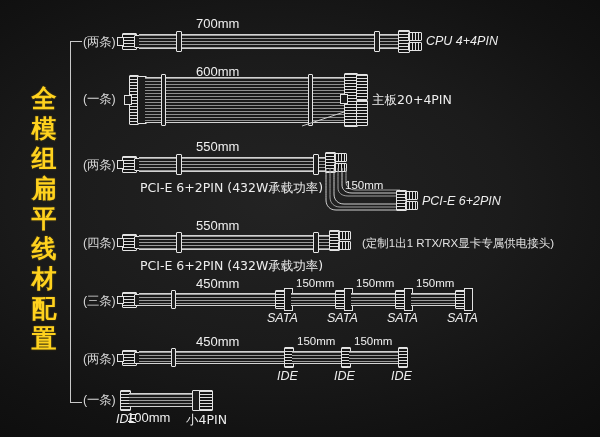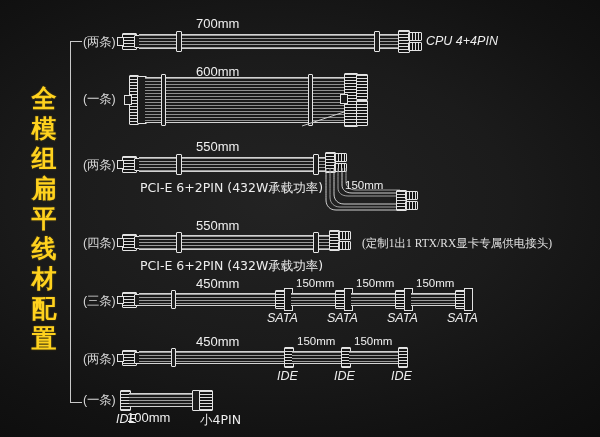--- a/index.html
+++ b/index.html
@@ -50,21 +50,21 @@
   .dim-sm{font-size:11.5px;}
 
   
   .conn-name{
     font-size:12.5px;color:#ededed;white-space:nowrap;
     font-family:"DejaVu Sans",sans-serif;
   }
   .conn-name-lat{font-family:"Liberation Sans",sans-serif;font-style:italic;}
   .note{
     font-size:11.5px;color:#e2e2e2;white-space:nowrap;
-    font-family:Liberation Serif, serif;
+    font-family:Liberation Sans, sans-serif;
   }
 
   
   
   .cable{
     position:absolute;
     background:
       repeating-linear-gradient(to bottom,
         #9a9a9a 0px,#9a9a9a 1px,
         #1a1a1a 1px,#1a1a1a 3px);
@@ -174,20 +174,21 @@
   <div class="abs conn" style="left:344px;top:73px;width:12px;height:52px;">
     <div class="pins"></div>
   </div>
   <div class="abs conn" style="left:356px;top:74px;width:10px;height:24px;">
     <div class="pins"></div>
   </div>
   <div class="abs conn" style="left:356px;top:100px;width:10px;height:24px;">
     <div class="pins"></div>
   </div>
   <div class="abs tab" style="left:340px;top:94px;width:6px;height:8px;"></div>
+  <div class="abs conn-name" style="left:372px;top:92px;">主板20+4PIN</div>
 
   <div class="abs count-label" style="left:83px;top:157px;">(两条)</div>
   <div class="abs dim" style="left:196px;top:139px;">550mm</div>
 
   <div class="abs conn" style="left:122px;top:156px;width:13px;height:15px;">
     <div class="pins"></div>
   </div>
   <div class="abs tab" style="left:117px;top:160px;width:5px;height:7px;"></div>
   <div class="abs conn" style="left:134px;top:158px;width:5px;height:11px;background:#1b1b1b;"></div>
 
@@ -220,20 +221,21 @@
 
   <div class="abs conn" style="left:396px;top:190px;width:9px;height:19px;">
     <div class="pins"></div>
   </div>
   <div class="abs conn" style="left:405px;top:191px;width:11px;height:7px;">
     <div class="pins-v"></div>
   </div>
   <div class="abs conn" style="left:405px;top:201px;width:11px;height:7px;">
     <div class="pins-v"></div>
   </div>
+  <div class="abs conn-name conn-name-lat" style="left:422px;top:194px;">PCI-E 6+2PIN</div>
 
   <div class="abs count-label" style="left:83px;top:235px;">(四条)</div>
   <div class="abs dim" style="left:196px;top:218px;">550mm</div>
 
   <div class="abs conn" style="left:122px;top:234px;width:13px;height:15px;">
     <div class="pins"></div>
   </div>
   <div class="abs tab" style="left:117px;top:238px;width:5px;height:7px;"></div>
   <div class="abs conn" style="left:134px;top:236px;width:5px;height:11px;background:#1b1b1b;"></div>
 
@@ -339,15 +341,15 @@
     <div class="pins"></div>
   </div>
   <div class="abs conn-name conn-name-lat" style="left:116px;top:412px;">IDE</div>
 
   <div class="cable" style="left:129px;top:393px;width:63px;height:12px;"></div>
 
   <div class="abs conn" style="left:192px;top:390px;width:7px;height:19px;background:#1c1c1c;"></div>
   <div class="abs conn" style="left:199px;top:390px;width:12px;height:19px;">
     <div class="pins"></div>
   </div>
-  <div class="abs conn-name" style="left:200px;top:412px;">小4PIN</div>
+  <div class="abs conn-name" style="left:186px;top:412px;">小4PIN</div>
 
 </div>
 
 </body></html>

